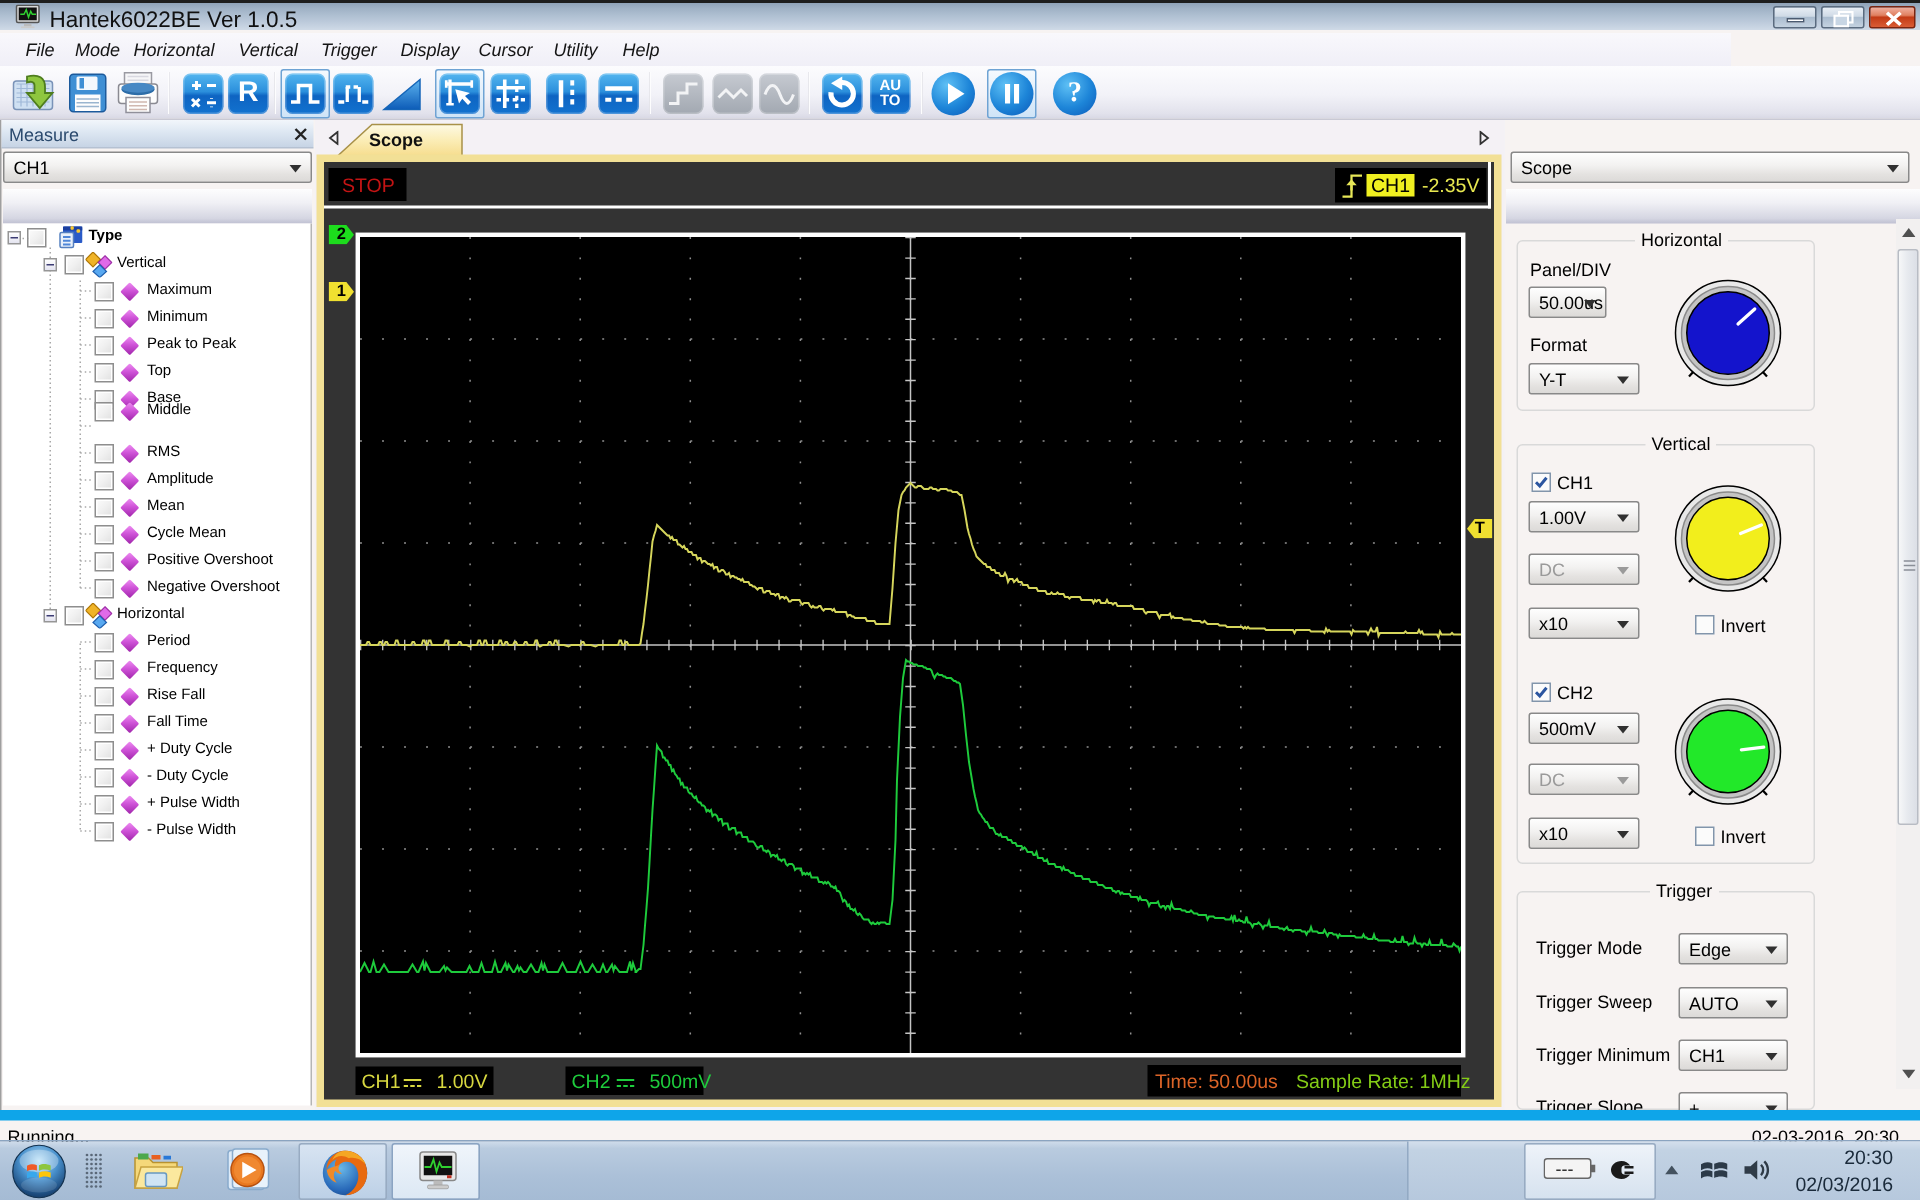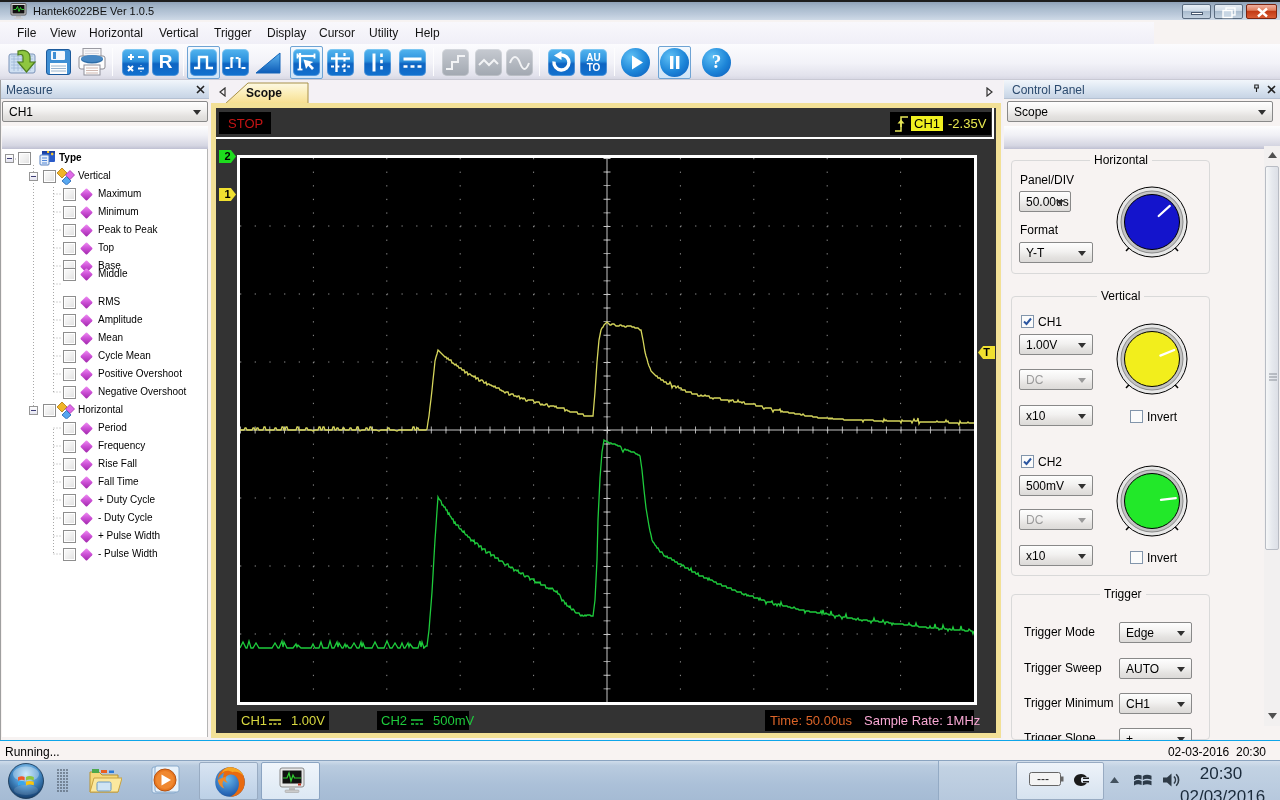--- a/index.html
+++ b/index.html
@@ -1,26 +1,26 @@
 <!DOCTYPE html>
 <html><head><meta charset="utf-8"><style>
 *{margin:0;padding:0;box-sizing:border-box;}
 html,body{width:1280px;height:800px;overflow:hidden;font-family:"Liberation Sans",sans-serif;}
 body{position:relative;background:#f7f3f2;font-size:12px;}
 .abs{position:absolute;}
 
 #titlebar{position:absolute;left:0;top:0;width:1280px;height:20px;
  background:linear-gradient(#8fa2b8 0%,#9fb1c5 20%,#aebfd1 45%,#bccadb 70%,#cfdae7 100%);
  border-top:2px solid #1d1d1d;}
-#apptitle{position:absolute;left:33px;top:3px;font-size:11px;color:#101010;}
+#apptitle{position:absolute;left:33px;top:3px;font-size:15px;color:#101010;}
 .capbtn{position:absolute;top:2px;height:15px;width:29px;border:1px solid #5a6b7f;border-radius:2px;
  background:linear-gradient(#e8eef5 0%,#cfdae6 45%,#aabccf 50%,#c4d2e0 100%);}
 #btnclose{background:linear-gradient(#f0b0a0 0%,#e08060 40%,#c33b16 50%,#d95c35 100%);border-color:#7a2410;}
 
-#menubar{position:absolute;left:0;top:22px;width:1154px;height:22px;background:linear-gradient(#f9f8fc,#f0eff7);}
+#menubar{position:absolute;left:0;top:22px;width:1154px;height:22px;background:linear-gradient(#f9f8fc,#f0eff7);font-style:italic;}
 #menubar span{position:absolute;top:4px;color:#141414;}
 
 #toolbar{position:absolute;left:0;top:44px;width:1280px;height:36px;
  background:linear-gradient(#fcfcfe 0%,#f2f2f8 55%,#e2e2ec 90%,#d8d8e4 100%);
  border-bottom:1px solid #c9c9d4;}
 .tsep{position:absolute;top:4px;width:1px;height:28px;background:#aeaebc;border-right:1px solid #fdfdfe;}
 .tico{position:absolute;top:5px;width:27px;height:27px;border-radius:5px;
  background:linear-gradient(#53b5ef 0%,#2b8fdc 45%,#0e64c2 55%,#1272cf 100%);
  color:#fff;text-align:center;box-shadow:inset 0 0 0 1px rgba(255,255,255,.25);}
 .tico.gray{background:linear-gradient(#c6cad1 0%,#b4b9c1 50%,#a2a8b1 100%);}
@@ -69,21 +69,21 @@
 #cpanel{position:absolute;left:1004px;top:80px;width:276px;height:660px;background:#f7f3f2;}
 .group{position:absolute;border:1px solid #d9d9d9;border-radius:4px;background:#f7f3f2;}
 .gtitle{position:absolute;top:-8px;background:#f7f3f2;padding:0 4px;font-size:12px;color:#000;}
 .lbl{position:absolute;font-size:12px;color:#000;white-space:nowrap;}
 .knob{position:absolute;width:76px;height:76px;}
 .cbc{position:absolute;width:13px;height:13px;border:1px solid #8295ab;background:#fbfbfb;}
 
 #sbar{position:absolute;left:1264px;top:146px;width:16px;height:580px;background:#f2f0f0;}
 #sthumb{position:absolute;left:1px;top:20px;width:14px;height:384px;border:1px solid #b8bcc4;border-radius:2px;background:linear-gradient(90deg,#f6f7f8,#e6e9ee 50%,#dcdfe6 100%);}
 
-#statusbar{position:absolute;left:0;top:740px;width:1280px;height:20px;background:#f8f3f2;border-top:1px solid #0ea5e9;color:#000;}
+#statusbar{position:absolute;left:0;top:740px;width:1280px;height:20px;background:#f8f3f2;border-top:7px solid #0ea5e9;color:#000;}
 
 #taskbar{position:absolute;left:0;top:760px;width:1280px;height:40px;
  background:linear-gradient(#cfdcea 0%,#b9cbdf 12%,#abc0d8 60%,#a5bbd4 100%);border-top:1px solid #8ba4c0;}
 .tkbtn{position:absolute;top:1px;height:38px;border:1px solid #98abc2;border-radius:2px;}
 </style></head>
 <body>
 <div id="titlebar">
  <svg width="17" height="16" viewBox="0 0 17 16" style="position:absolute;left:10px;top:1px">
       <rect x="1" y="0.5" width="15" height="11.5" rx="1" fill="#d8d8d8" stroke="#555"></rect>
       <rect x="2.5" y="2" width="12" height="8.5" fill="#101010"></rect>
@@ -98,21 +98,21 @@
  <div class="capbtn" style="left:1214px"><svg width="29" height="15" viewBox="0 0 29 15">
         <rect x="11" y="3" width="9" height="7" fill="none" stroke="#fff" stroke-width="1.4"></rect>
         <rect x="8" y="5.5" width="9" height="7" fill="#c8d6e4" stroke="#fff" stroke-width="1.4"></rect>
       </svg></div>
  <div class="capbtn" id="btnclose" style="left:1246px;width:31px"><svg width="31" height="15" viewBox="0 0 31 15">
         <path d="M11 3.5 L20 11.5 M20 3.5 L11 11.5" stroke="#fff" stroke-width="2.4"></path>
       </svg></div>
 </div>
 <div id="menubar">
     <span style="left:17px">File</span>
-    <span style="left:50px">View</span>
+    <span style="left:50px">Mode</span>
     <span style="left:89px">Horizontal</span>
     <span style="left:159px">Vertical</span>
     <span style="left:214px">Trigger</span>
     <span style="left:267px">Display</span>
     <span style="left:319px">Cursor</span>
     <span style="left:369px">Utility</span>
     <span style="left:415px">Help</span>
   </div>
 <div id="toolbar">
     <svg class="abs" style="left:8px;top:4px" width="30" height="28" viewBox="0 0 30 28">
@@ -489,34 +489,25 @@
    </div>
    <div class="chbox" style="left:161px;top:603px;width:92px;height:19px">
      <span style="position:absolute;left:4px;top:2px;color:#1ecb3c">CH2</span>
      <svg width="12" height="8" viewBox="0 0 12 8" style="position:absolute;left:34px;top:8px">
             <path d="M0 1 H12 M0 5 H3 M4.5 5 H7.5 M9 5 H12" stroke="#1ecb3c" stroke-width="1.4"></path>
           </svg>
      <span style="position:absolute;left:56px;top:2px;color:#1ecb3c">500mV</span>
    </div>
    <div class="chbox" style="left:549px;top:602px;width:209px;height:21px"></div>
    <span style="position:absolute;left:554px;top:605px;color:#dc6428;font-size:13px">Time: 50.00us</span>
-   <span style="position:absolute;left:648px;top:605px;color:#f9a8d4;font-size:13px">Sample Rate: 1MHz</span>
+   <span style="position:absolute;left:648px;top:605px;color:#84cc16;font-size:13px">Sample Rate: 1MHz</span>
   </div>
  </div>
 </div>
 <div id="cpanel">
-    <div class="phead" style="left:0;top:0;width:276px">
-      <span style="position:absolute;left:8px;top:3px">Control Panel</span>
-      <svg width="8" height="10" viewBox="0 0 8 10" style="position:absolute;left:249px;top:4px">
-        <path d="M1 4 h5 M1.8 1 h3.4 v3 h-3.4 Z M3.5 4 v4" stroke="#222" stroke-width="1.1" fill="none"></path>
-      </svg>
-      <svg width="9" height="9" viewBox="0 0 9 9" style="position:absolute;left:263px;top:5px">
-        <path d="M1 1 L8 8 M8 1 L1 8" stroke="#222" stroke-width="1.6"></path>
-      </svg>
-    </div>
     <div class="combo" style="left:3px;top:21px;width:266px">
       <span class="ct">Scope</span>
       <span class="arr"></span>
     </div>
     <div class="gradstrip" style="left:0px;top:46px;width:276px;height:23px"></div>
     <div class="group" style="left:7px;top:80px;width:199px;height:114px">
       <span class="gtitle" style="left:78px">Horizontal</span>
     </div>
     <span class="lbl" style="left:16px;top:93px">Panel/DIV</span>
     <div class="combo" style="left:15px;top:111px;width:52px">
@@ -759,16 +750,16 @@
 <path d="M2 11.4 C4.5 9.9 7 9.7 9.6 10.9 L9.6 15 C7 13.8 4.5 14 2 15.6 Z" fill="#2c3a48"></path>
 <path d="M10.8 11.2 C13.5 9.9 16.2 9.8 19.5 11.1 L19.5 15.2 C16.2 13.9 13.5 14 10.8 15.3 Z" fill="#2c3a48"></path>
 </svg>
     </div>
  <div style="position:absolute;left:1161px;top:10px;width:20px;height:18px">
       <svg width="20" height="18" viewBox="0 0 20 18" style="position:absolute;left:0;top:0">
 <path d="M2 6.5 L6 6.5 L10.5 2.5 L10.5 15.5 L6 11.5 L2 11.5 Z" fill="#2f3b47"></path>
 <path d="M13 5.5 A 5 5 0 0 1 13 12.5 M15.2 3.2 A 8.2 8.2 0 0 1 15.2 14.8" stroke="#2f3b47" stroke-width="1.6" fill="none"></path>
 </svg>
     </div>
- <div style="position:absolute;left:1180px;top:3px;width:82px;height:34px;color:#1a2a3a;font-size:17px;text-align:center">
+ <div style="position:absolute;left:1180px;top:3px;width:82px;height:34px;color:#1a2a3a;font-size:13px;text-align:right">
    <div>20:30</div>
       <div style="margin-top:3px">02/03/2016</div>
  </div>
 </div>
 </body></html>

